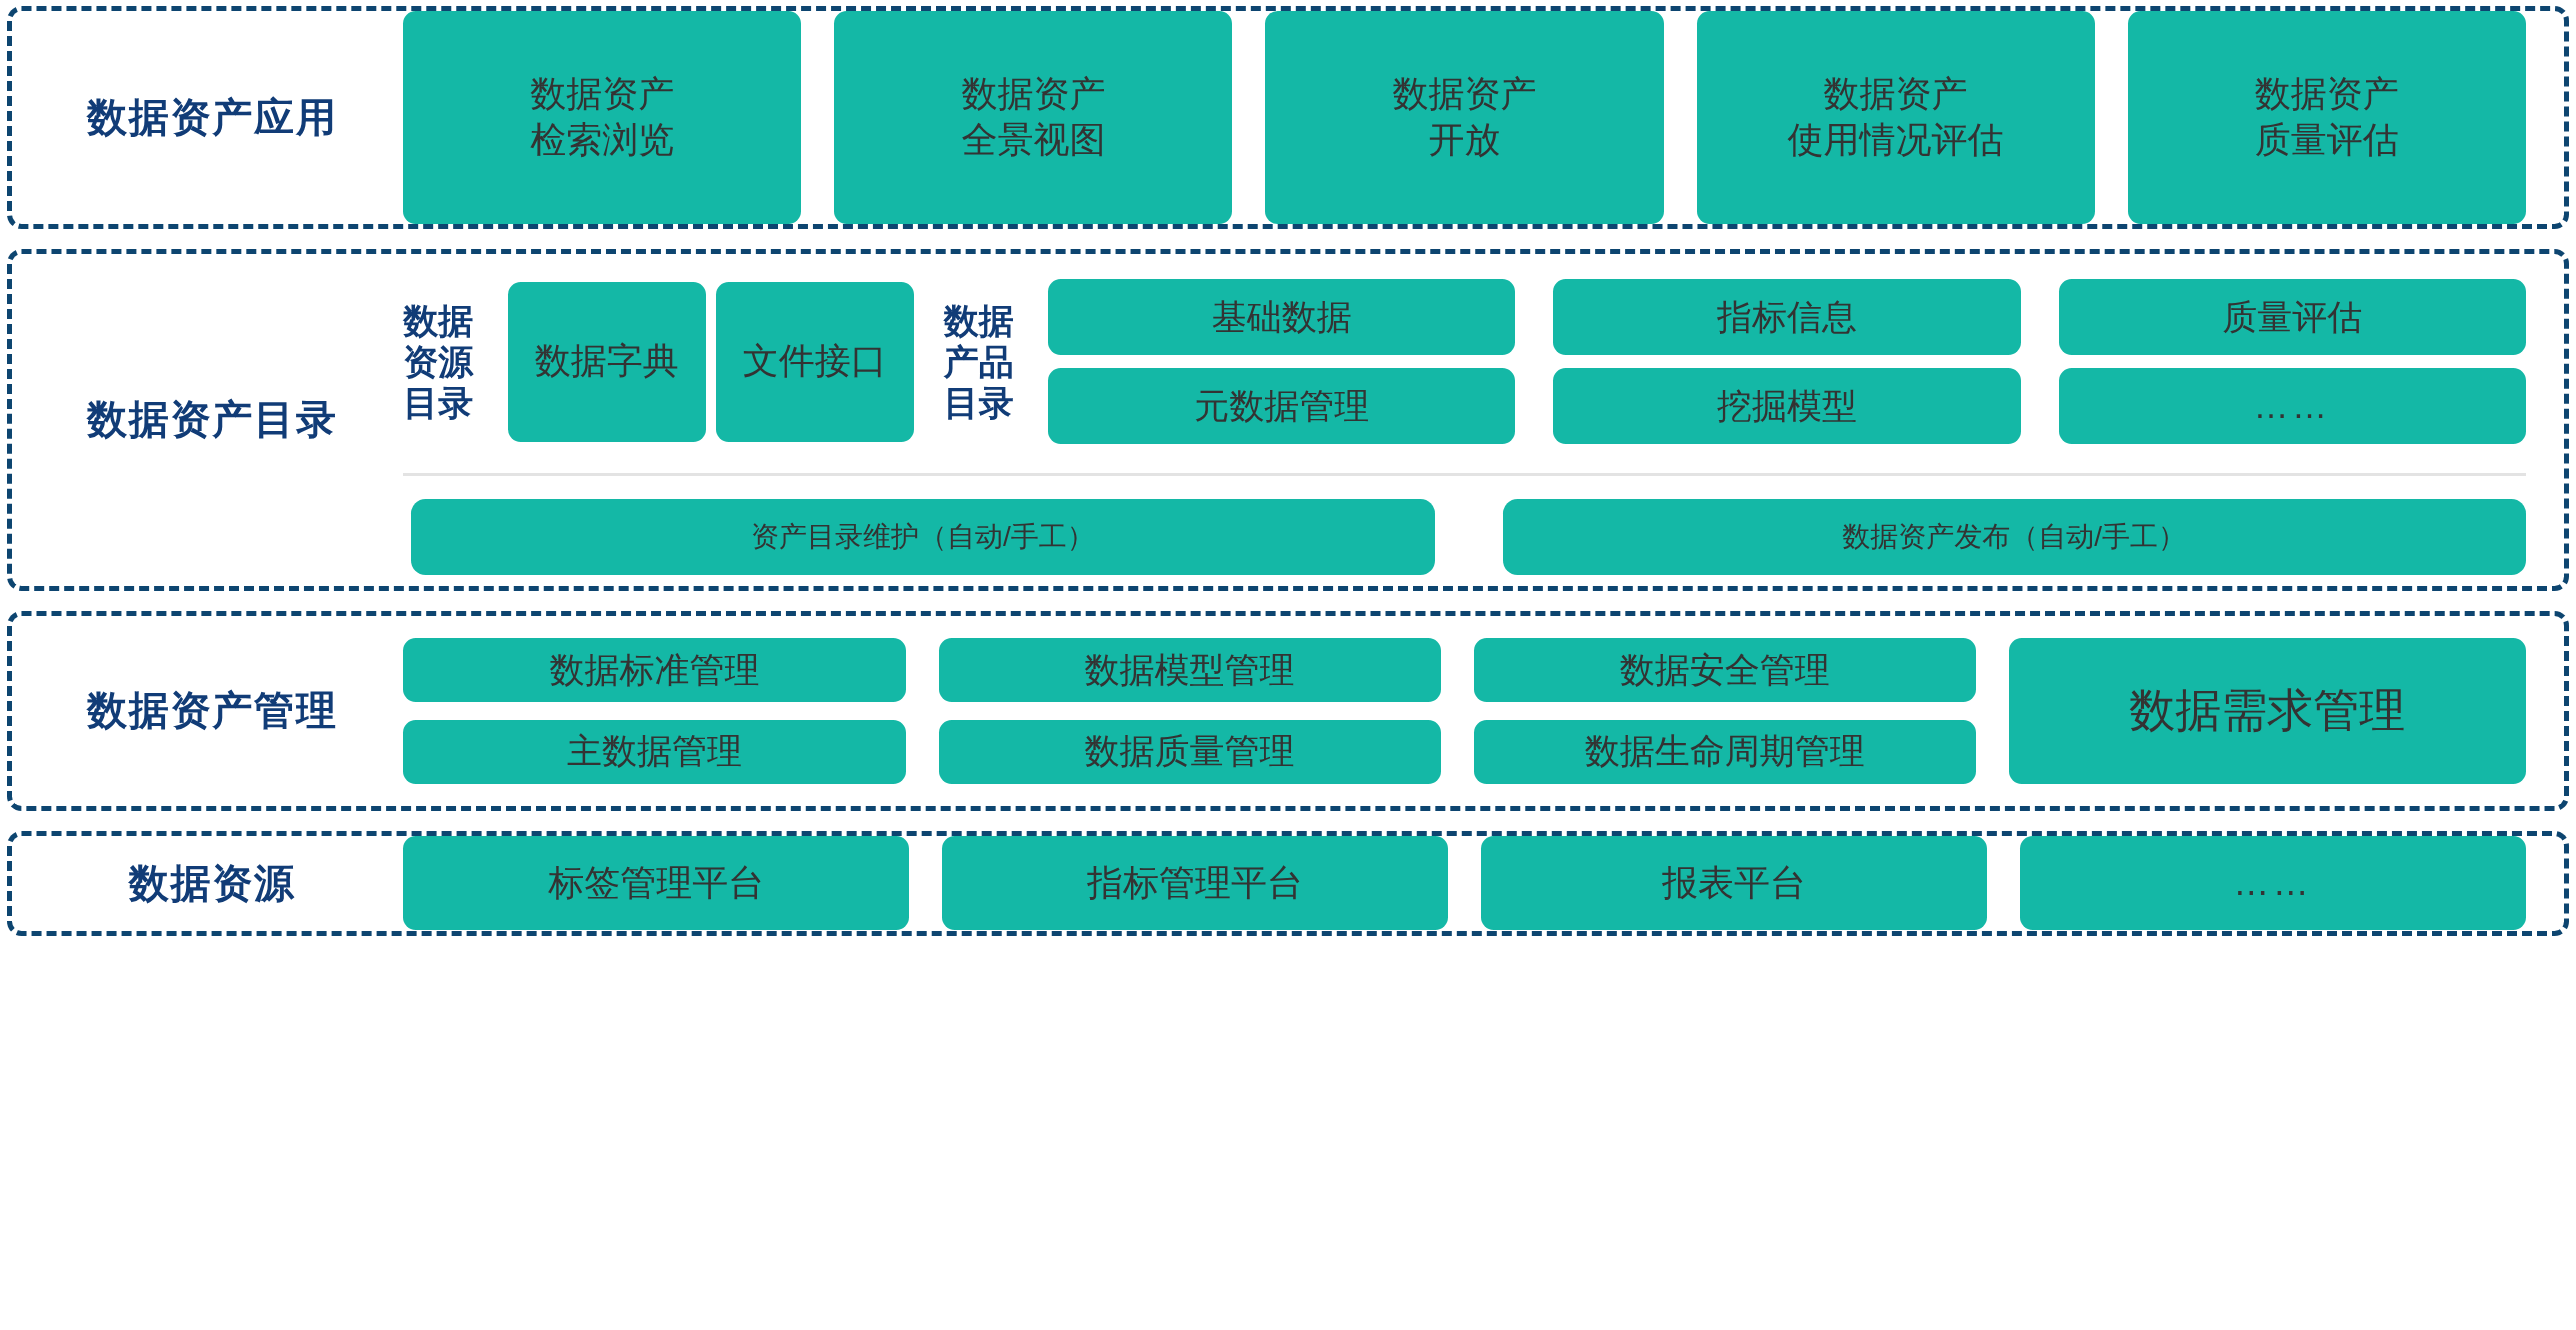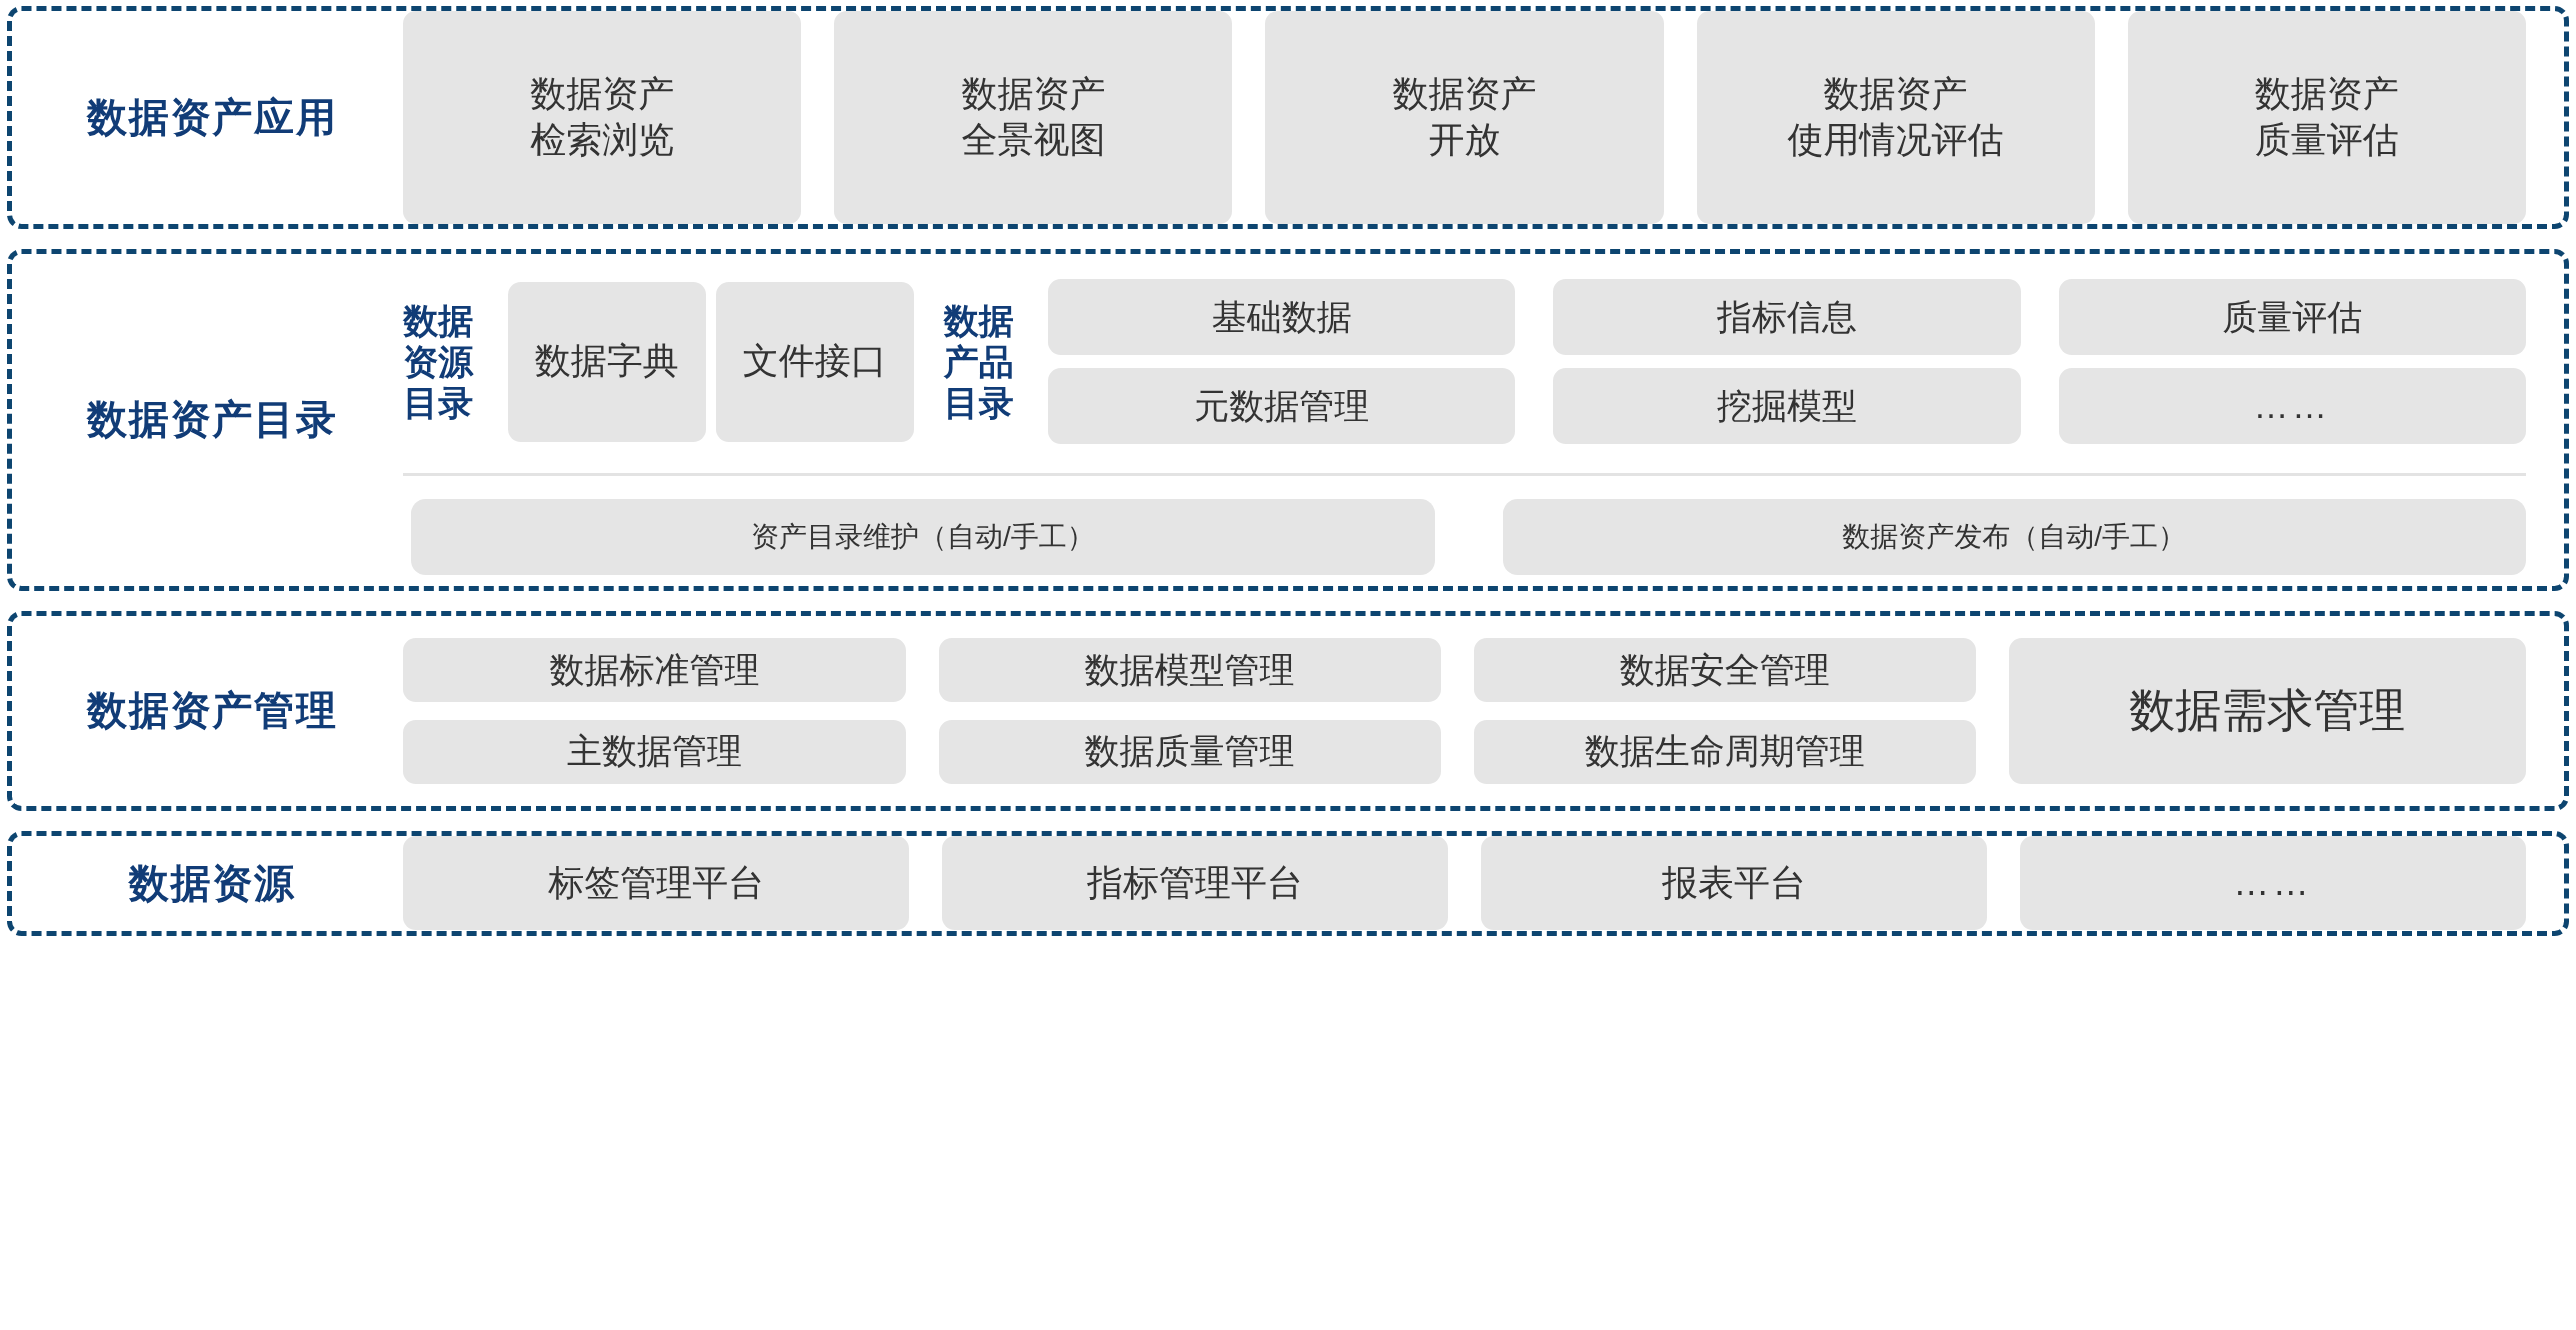--- a/index.html
+++ b/index.html
@@ -53,21 +53,21 @@
     box-sizing: border-box;
     padding-right: 38px;
     display: flex;
     flex-direction: column;
     justify-content: center;
     height: 100%;
   }
 
   
   .card {
-    background: #e5e5e5;
+    background: #14b8a6;
     border-radius: 12.7px;
     color: #333333;
     font-size: 35px;
     line-height: 1.28;
     text-align: center;
     display: flex;
     align-items: center;
     justify-content: center;
     box-sizing: border-box;
     padding: 5.5px 7.3px;

